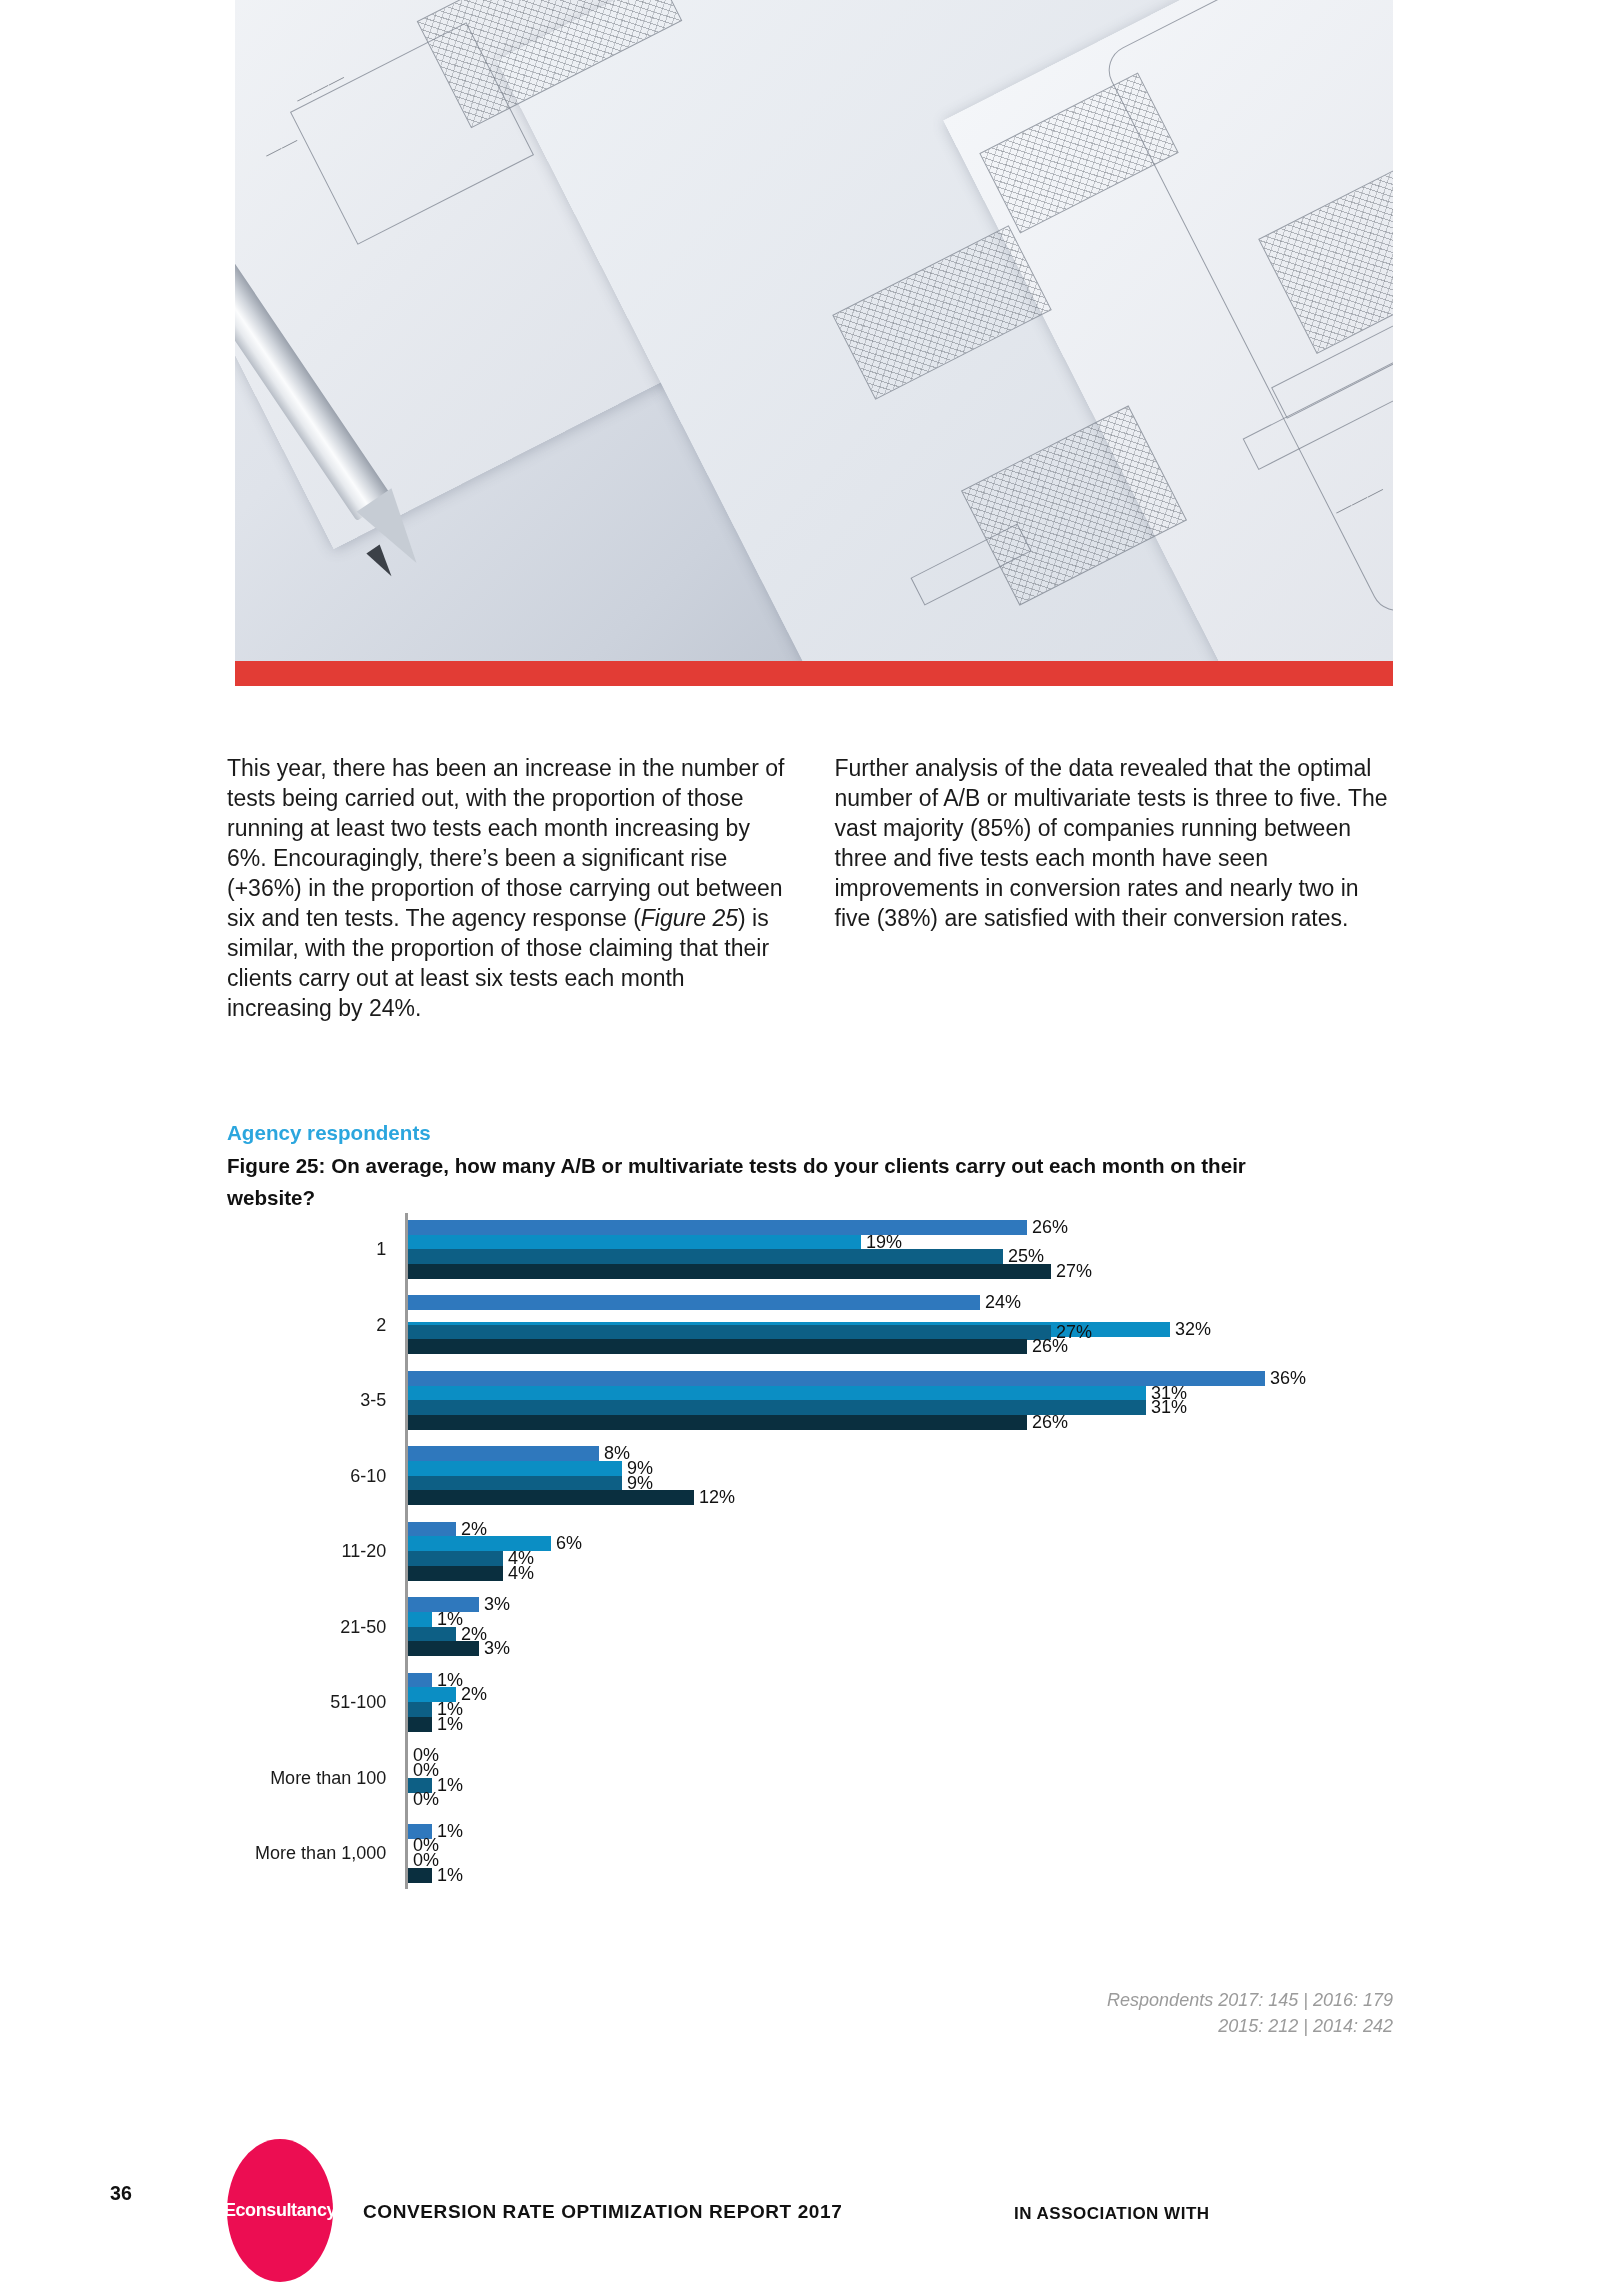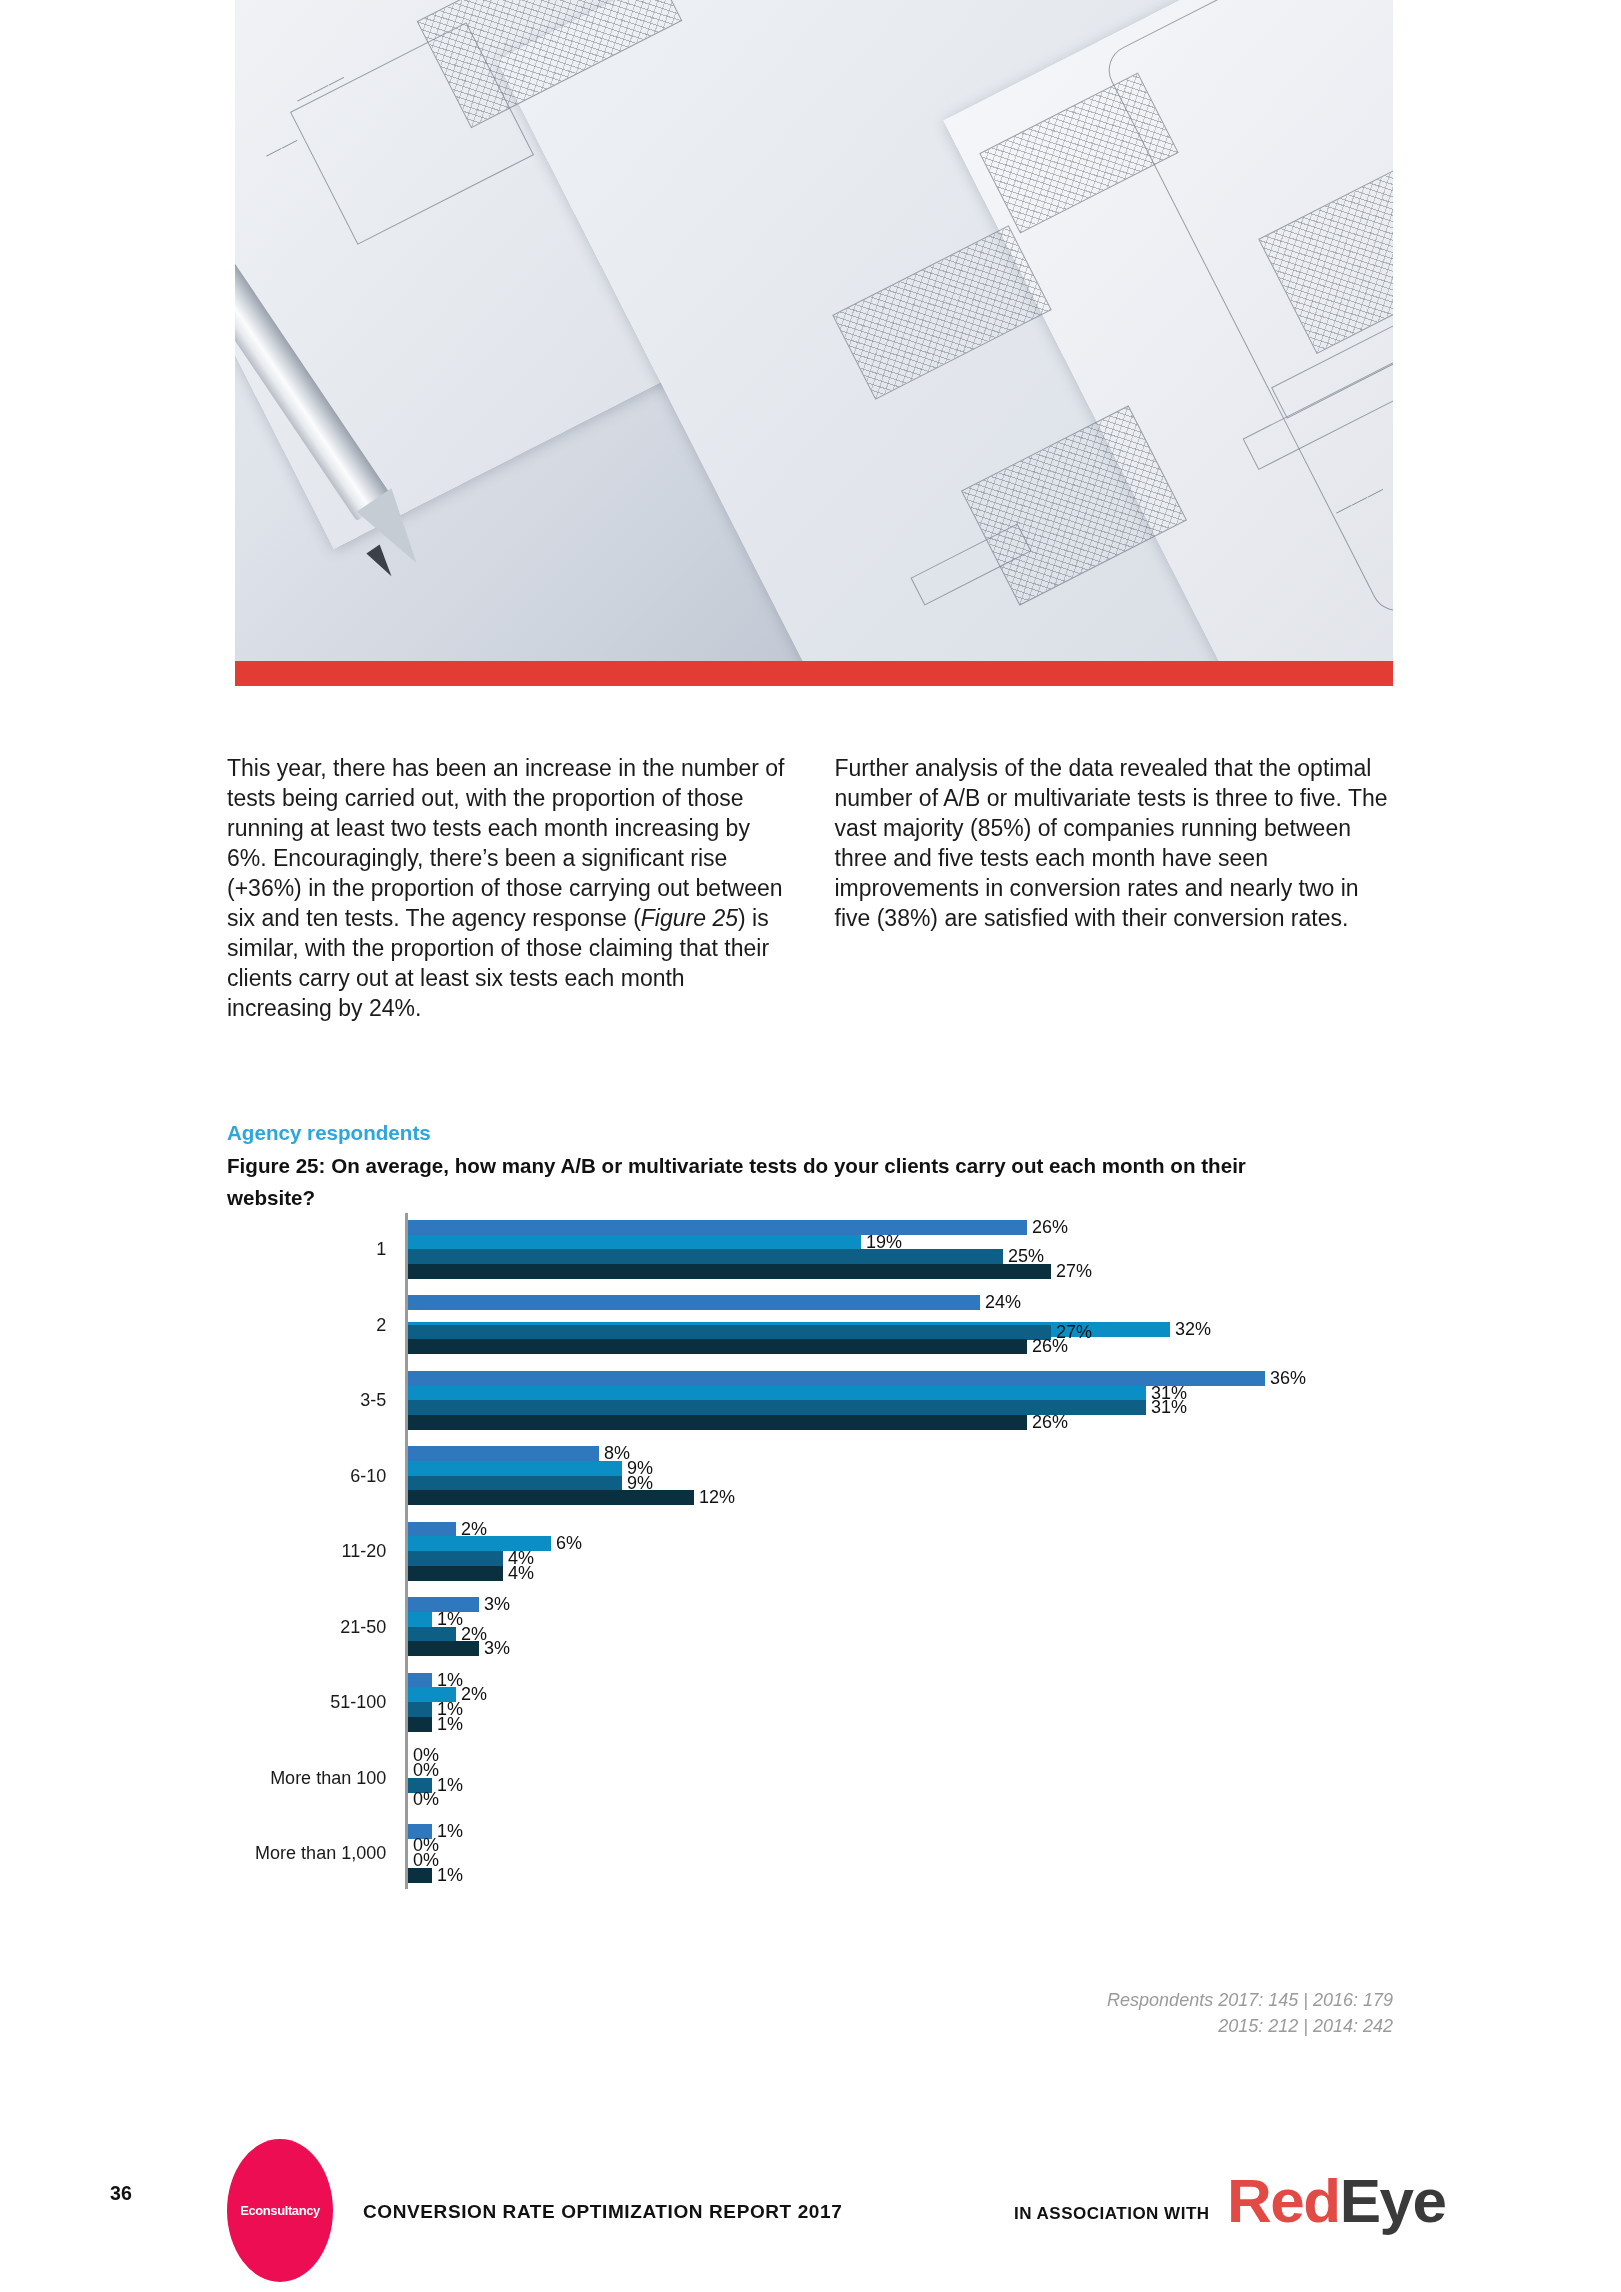--- a/index.html
+++ b/index.html
@@ -270,21 +270,21 @@
     width: 106px;
     height: 143px;
     border-radius: 50%;
     background: #ec0d52;
     display: flex;
     align-items: center;
     justify-content: center;
   }
   .econ-logo span {
     color: #ffffff;
-    font-size: 13px;
+    font-size: 18px;
     font-weight: bold;
     letter-spacing: -0.4px;
     font-family: "Liberation Sans", sans-serif;
   }
   .report-title {
     position: absolute;
     left: 363px;
     top: 54px;
     font-size: 19px;
     font-weight: bold;
@@ -525,15 +525,14 @@
   <div>2015: 212 | 2014: 242</div>
 </div>
 
 <div class="footer">
   <div class="page-num">36</div>
   <div class="econ-logo">
     <span>Econsultancy</span>
   </div>
   <div class="report-title">CONVERSION RATE OPTIMIZATION REPORT 2017</div>
   <div class="assoc">IN ASSOCIATION WITH</div>
-  <div class="redeye"><span class="red">Red</span><span class="dark">Eye</span></div>
 </div>
 
 
 </body></html>

